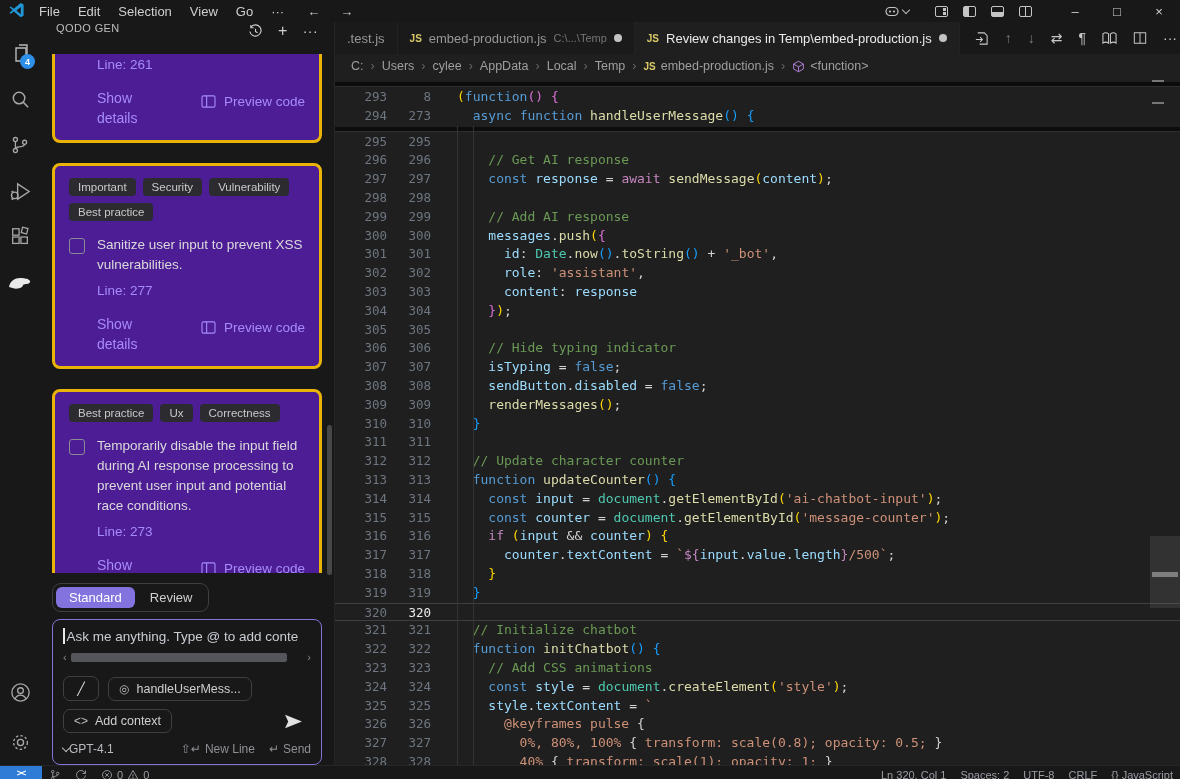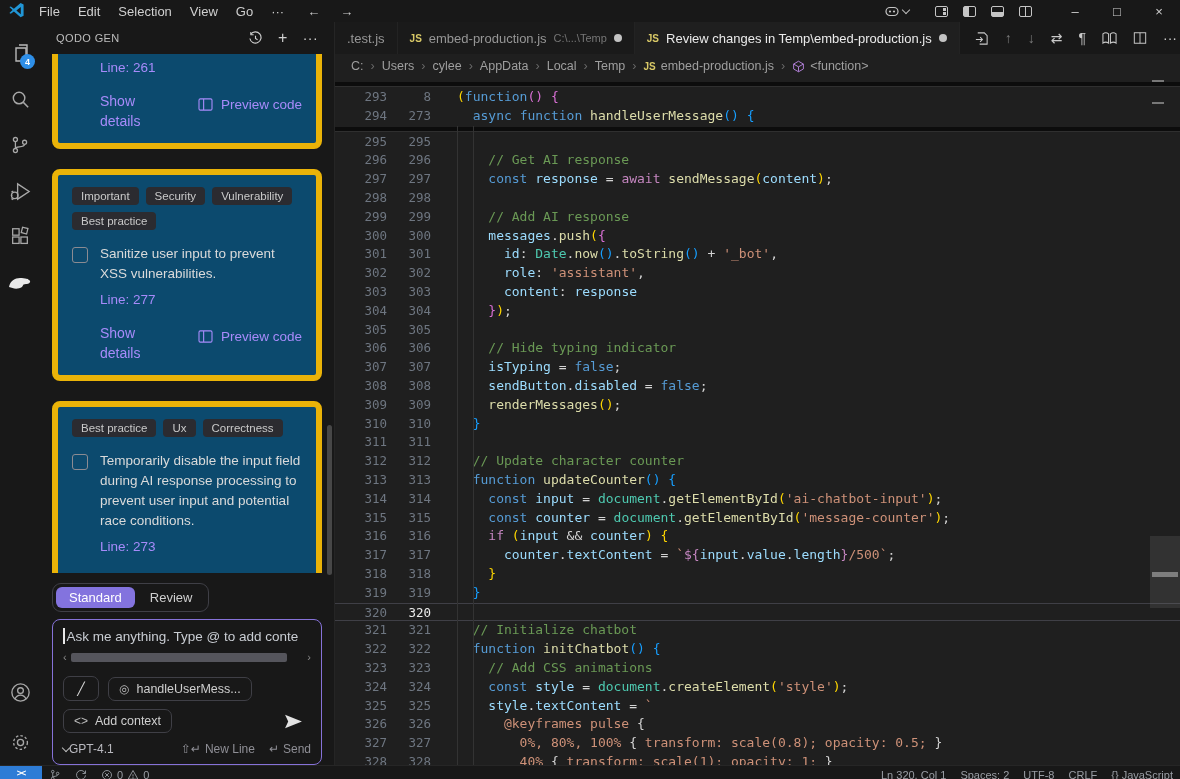--- a/index.html
+++ b/index.html
@@ -30,24 +30,24 @@
 .main{display:flex;height:743px}
 
 
 .activitybar{width:40px;background:#181818;display:flex;flex-direction:column;align-items:center;padding-top:8px}
 .ab-icon{height:46px;width:40px;display:flex;align-items:center;justify-content:center;position:relative;color:#969696}
 .badge{position:absolute;right:5px;bottom:7px;min-width:15px;height:15px;border-radius:50%;background:#2e8fe8;color:#fff;font-size:9px;font-weight:700;display:flex;align-items:center;justify-content:center}
 .ab-bottom{margin-top:auto;margin-bottom:4px}
 
 
 .sidebar{width:295px;background:#181818;display:flex;flex-direction:column;position:relative;border-right:1px solid #252525}
-.sb-header{height:32px;display:flex;align-items:center;padding:0 16px;font-size:11px;letter-spacing:.4px;color:#bdbdbd;flex:none}
+.sb-header{height:32px;display:flex;align-items:flex-start;padding:0 16px;font-size:11px;letter-spacing:.4px;color:#bdbdbd;flex:none}
 .sb-tools{margin-left:auto;display:flex;gap:15px;align-items:center;color:#cfcfcf;font-size:14px}
 .sb-cards{flex:1;overflow:hidden;padding:0 12px}
-.card{border:6px solid #eab308;border-radius:8px;padding:12px 14px;margin-top:20px;background:#0c4a6e}
+.card{border:3px solid #eab308;border-radius:8px;padding:12px 14px;margin-top:20px;background:#4c1d95}
 .card.clip{margin-top:-16px}
 .tags{display:flex;flex-wrap:wrap;gap:7px;margin-bottom:14px}
 .tag{background:#2b2b30;border-radius:4px;padding:3px 9px;font-size:11.5px;font-weight:400;color:#c9c9c9}
 .sugg{display:flex;gap:12px;margin-bottom:8px}
 .cb{width:16px;height:16px;border:1.5px solid #8b8b92;border-radius:3px;flex:none;margin-top:3px}
 .sugg-text{font-size:13.5px;line-height:20px;color:#dadada}
 .line-label{color:#a78bfa;font-size:13.5px;margin:4px 0 0 28px}
 .actions{display:flex;align-items:flex-start;margin-left:28px;margin-top:16px}
 .show-details{color:#a78bfa;font-size:14px;line-height:20px;width:78px}
 .preview{color:#a78bfa;font-size:13.5px;display:flex;gap:8px;align-items:center;margin-left:34px;margin-top:6px;white-space:nowrap}

